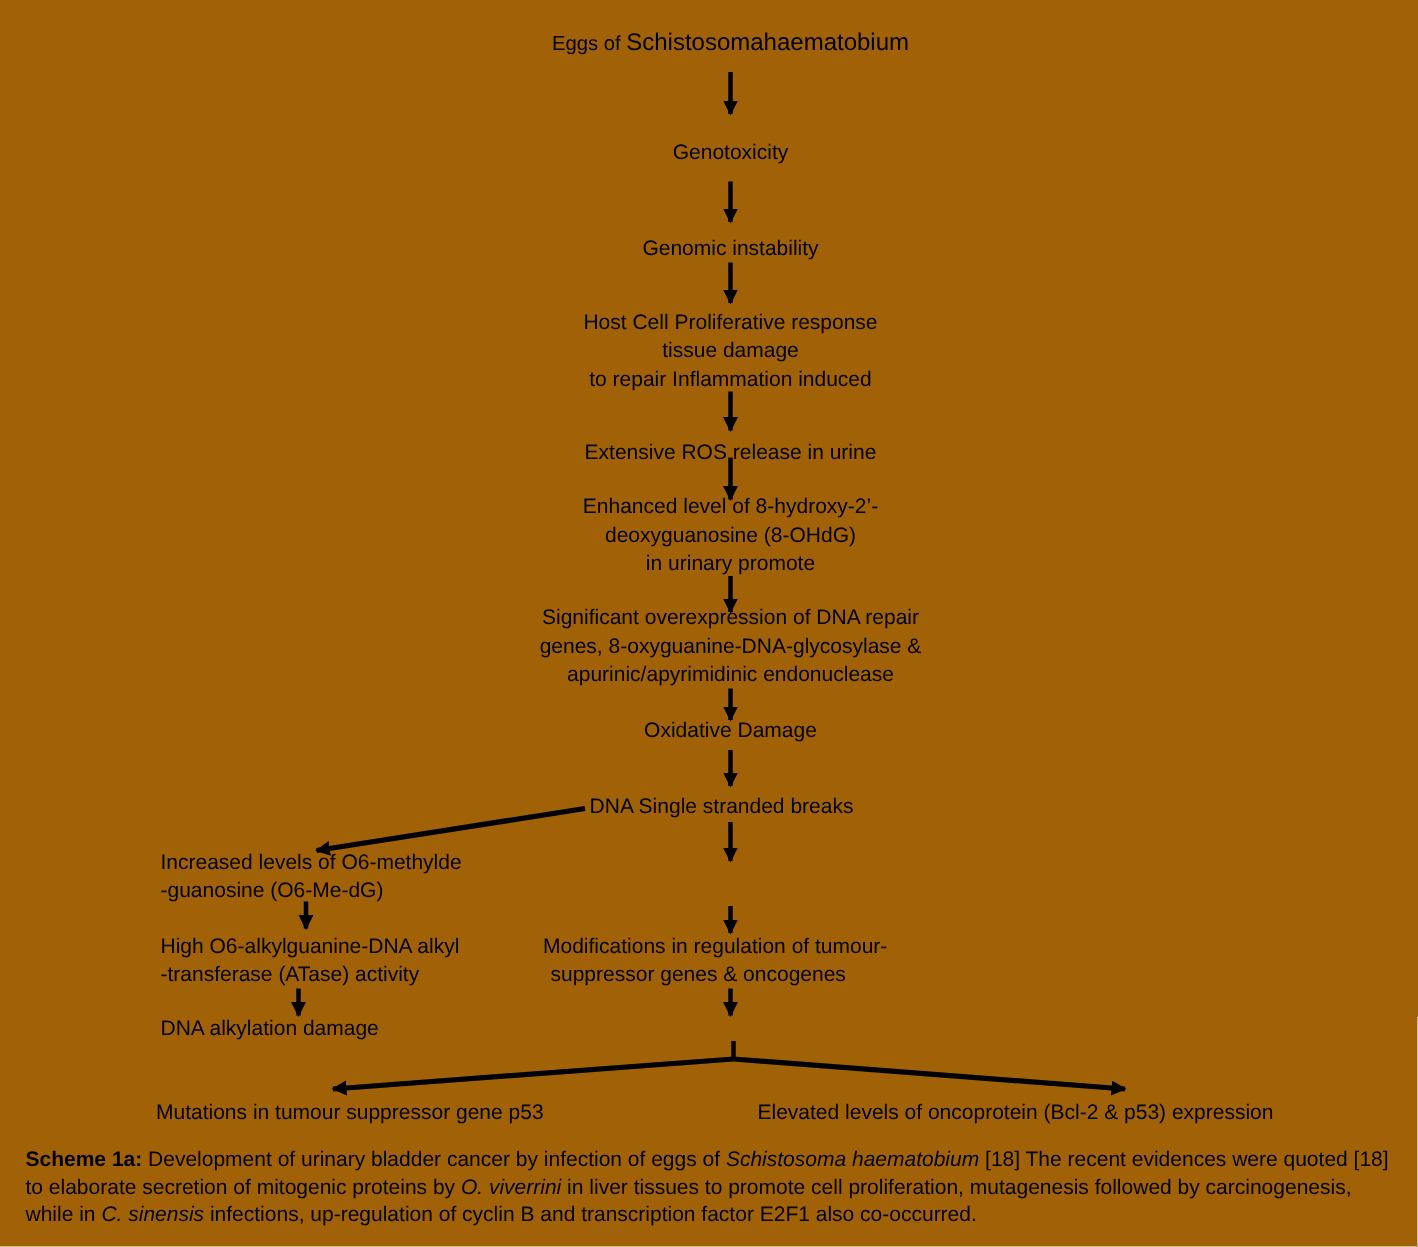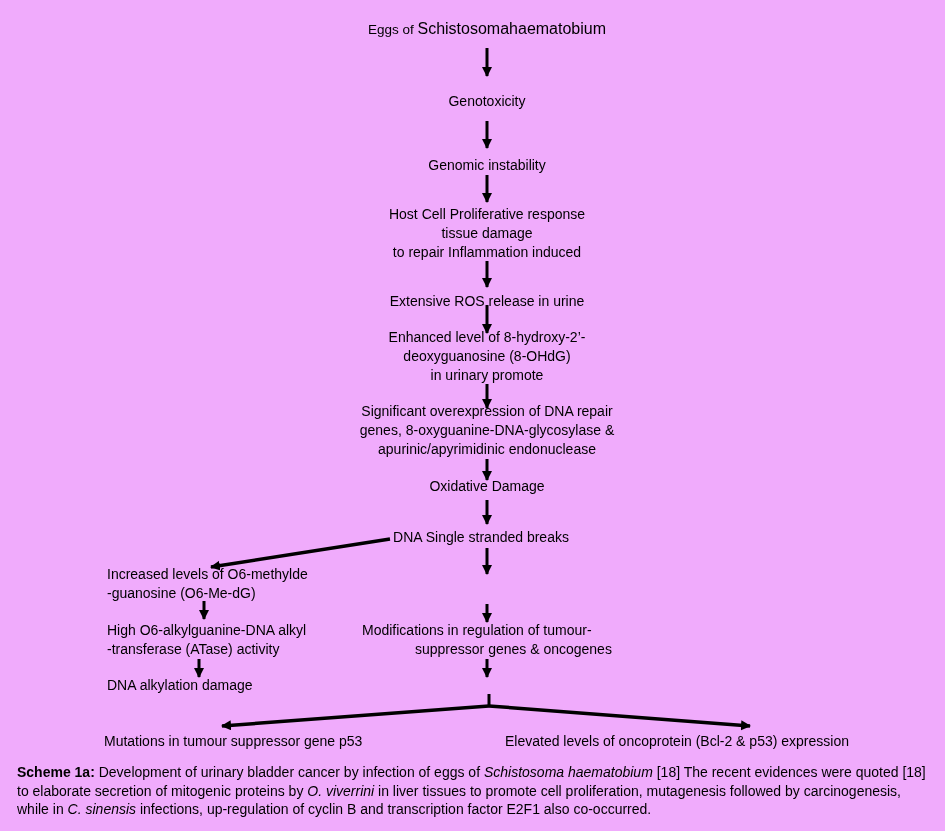--- a/index.html
+++ b/index.html
@@ -1,32 +1,32 @@
 <!DOCTYPE html>
 <html><head>
 <meta charset="utf-8">
 <style>
   html,body{margin:0;padding:0;background:#fff;}
   #stage{
     position:relative;
     width:945px;height:831px;
-    background:#f0abfc;
+    background:#a16207;
     font-family:"Liberation Sans","DejaVu Sans",sans-serif;
     color:#000;
     overflow:hidden;
   }
   .node{
     position:absolute;
     font-size:14px;
     line-height:19px;
     white-space:nowrap;
     color:#000;
   }
   .ctr{width:400px;text-align:center;}
-  .indent2{padding-left:5px;margin-left:48px;}
+  .indent2{padding-left:5px;}
   #arrows{position:absolute;left:0;top:0;pointer-events:none;}
   #node-eggs{font-size:13.5px;line-height:22px;}
   #node-eggs .species{font-size:16px;}
   #caption{
     position:absolute;left:17px;top:763px;width:913px;
     font-size:14px;line-height:18.6px;
     white-space:normal;text-align:left;
   }
   #caption i{font-style:italic;}
   #caption b{font-weight:bold;}

